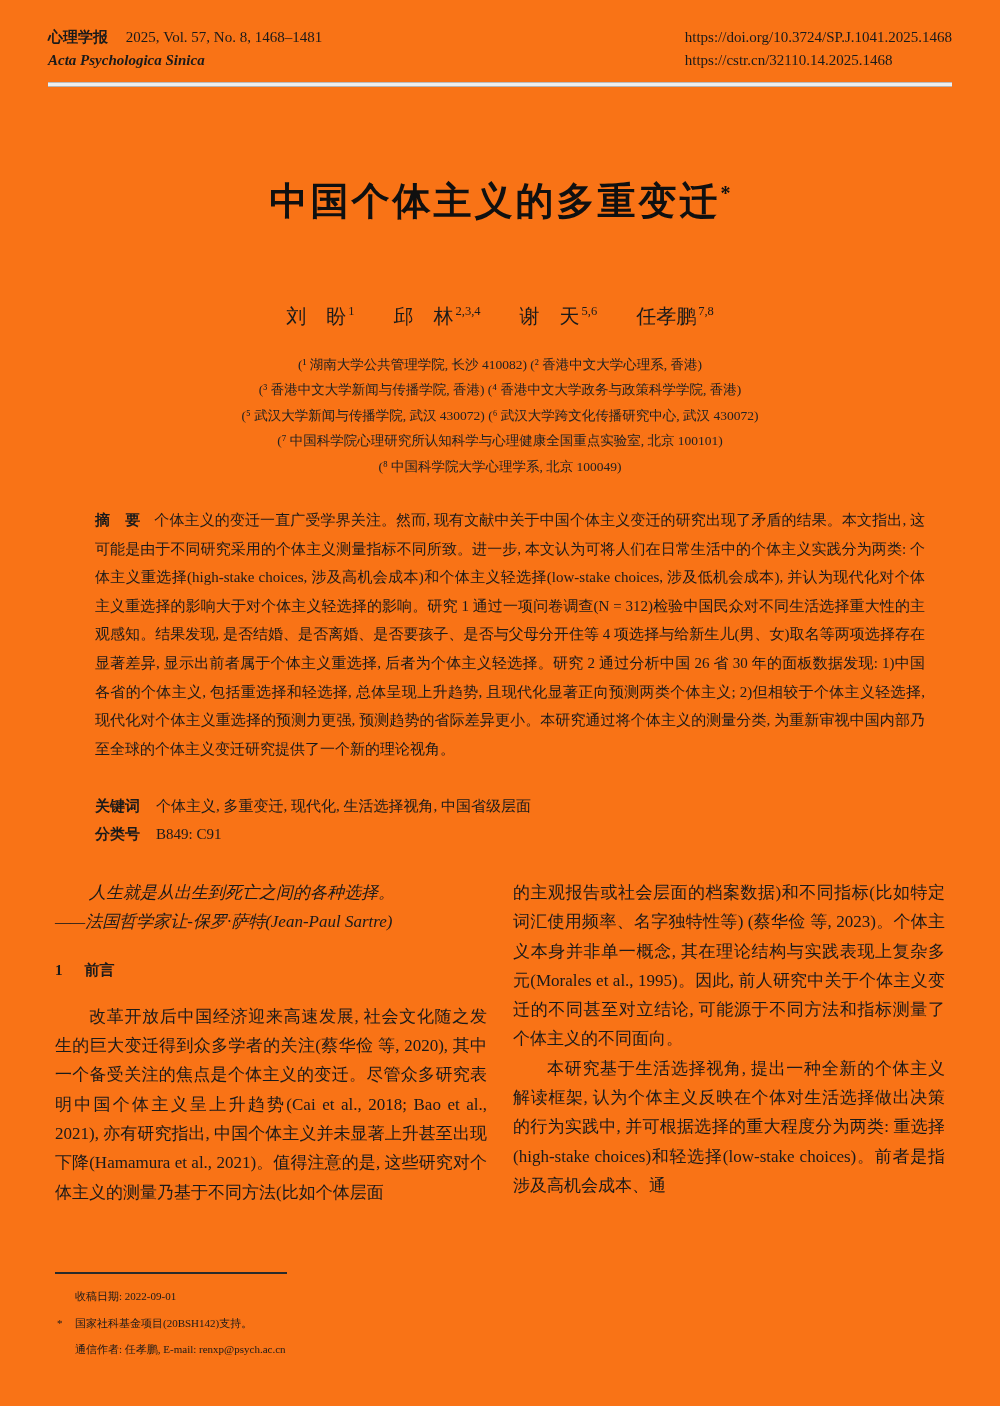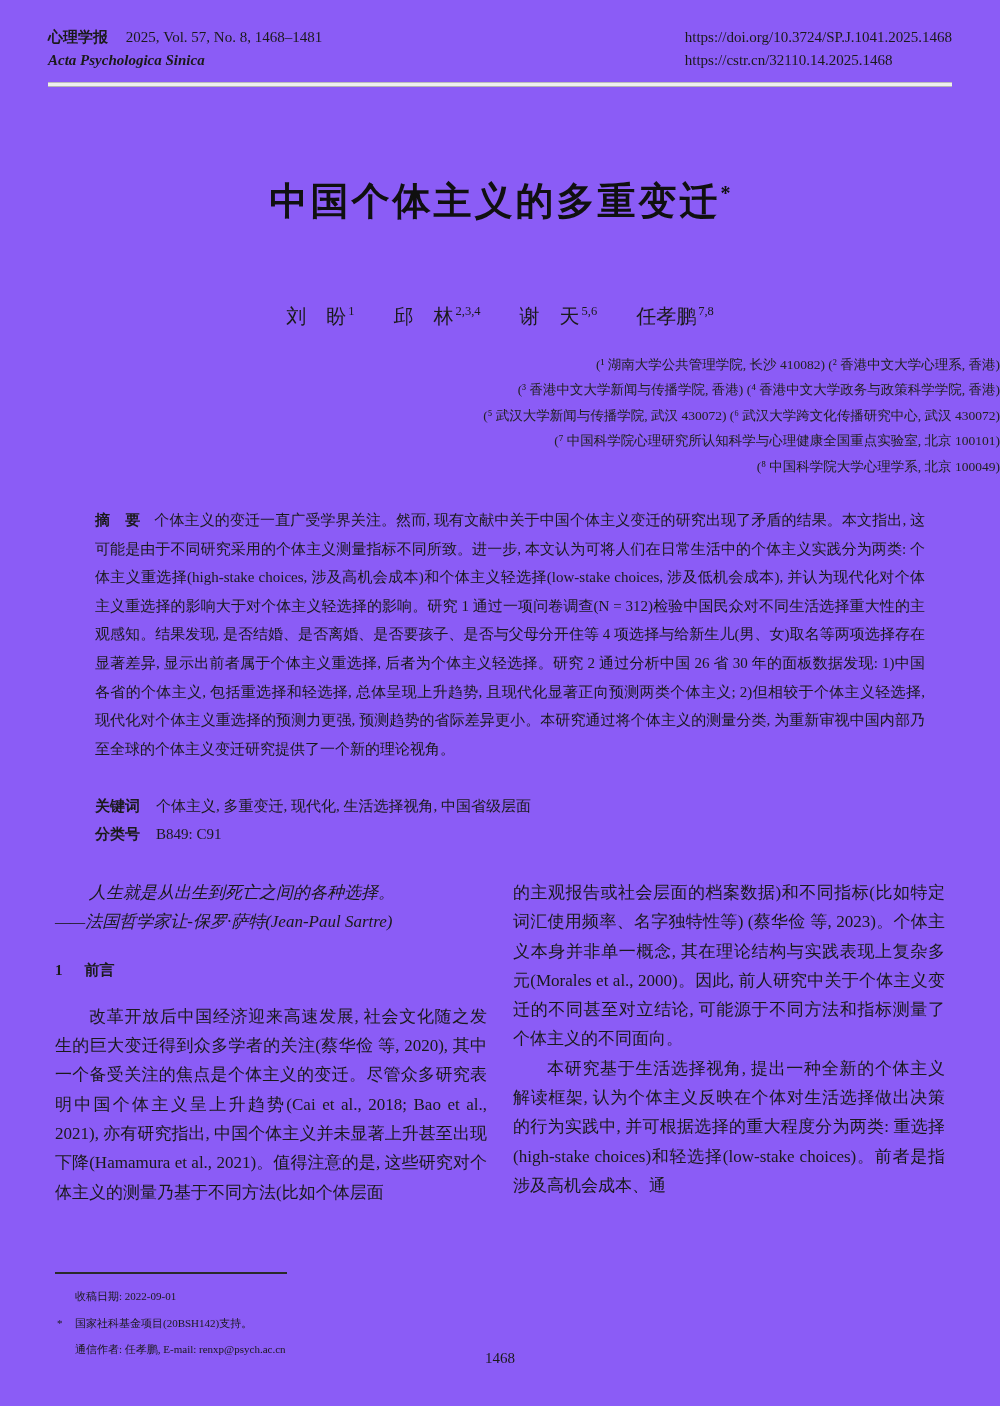--- a/index.html
+++ b/index.html
@@ -1,20 +1,20 @@
 <!DOCTYPE html>
 <html><head>
 <meta charset="utf-8">
 <style>
   html,body{margin:0;padding:0;background:#888;}
   .page{
     position:relative;
     width:1000px;height:1406px;
     margin:0 auto;
-    background:#8b5cf6;
+    background:#f97316;
     font-family:"Liberation Serif","DejaVu Serif",serif;
     color:#1a1a1a;
     overflow:hidden;
   }
   
   .hdr{position:absolute;top:26px;left:48px;right:48px;display:flex;justify-content:space-between;}
   .hdr-left{font-size:15px;line-height:23px;}
   .hdr-journal-cn{font-weight:bold;}
   .hdr-issue{margin-left:14px;}
   .hdr-journal-en{font-weight:bold;font-style:italic;}
@@ -23,21 +23,21 @@
     background:#efefef;border-top:1px solid #bdbdbd;border-bottom:1px solid #b5b5b5;}
   
   .title{position:absolute;top:165px;left:0;width:1000px;text-align:center;
     font-size:38px;font-weight:bold;line-height:56px;letter-spacing:3px;color:#101010;}
   .title sup{font-size:20px;letter-spacing:0;}
   
   .authors{position:absolute;top:303px;left:0;width:1000px;text-align:center;font-size:20px;}
   .author{margin:0 17px;white-space:nowrap;}
   .author sup{font-size:12.5px;margin-left:2px;}
   
-  .affils{position:absolute;top:352px;left:0;width:1000px;text-align:right;
+  .affils{position:absolute;top:352px;left:0;width:1000px;text-align:center;
     font-size:13.5px;line-height:25.4px;color:#222;}
   
   .abstract{position:absolute;top:506px;left:95px;width:830px;
     font-size:15px;line-height:28.6px;text-align:justify;}
   .lbl{font-weight:bold;}
   .abstract .lbl{margin-right:14px;}
   .kw{position:absolute;top:792px;left:95px;width:830px;font-size:15px;line-height:28px;}
   .kw .lbl{margin-right:16px;}
   .cls{position:absolute;top:820px;left:95px;width:830px;font-size:15px;line-height:28px;}
   .cls .lbl{margin-right:16px;}
@@ -114,30 +114,29 @@
       <div class="quote">
         <div class="quote-l1">人生就是从出生到死亡之间的各种选择。</div>
         <div>——法国哲学家让-保罗·萨特(Jean-Paul Sartre)</div>
       </div>
       <div class="sec-head">
         <span class="sec-num">1</span><span>前言</span>
       </div>
       <p class="para">改革开放后中国经济迎来高速发展, 社会文化随之发生的巨大变迁得到众多学者的关注(蔡华俭 等, 2020), 其中一个备受关注的焦点是个体主义的变迁。尽管众多研究表明中国个体主义呈上升趋势(Cai et al., 2018; Bao et al., 2021), 亦有研究指出, 中国个体主义并未显著上升甚至出现下降(Hamamura et al., 2021)。值得注意的是, 这些研究对个体主义的测量乃基于不同方法(比如个体层面</p>
     </div>
     <div class="col">
-      <p class="para-cont">的主观报告或社会层面的档案数据)和不同指标(比如特定词汇使用频率、名字独特性等) (蔡华俭 等, 2023)。个体主义本身并非单一概念, 其在理论结构与实践表现上复杂多元(Morales et al., 2000)。因此, 前人研究中关于个体主义变迁的不同甚至对立结论, 可能源于不同方法和指标测量了个体主义的不同面向。</p>
+      <p class="para-cont">的主观报告或社会层面的档案数据)和不同指标(比如特定词汇使用频率、名字独特性等) (蔡华俭 等, 2023)。个体主义本身并非单一概念, 其在理论结构与实践表现上复杂多元(Morales et al., 1995)。因此, 前人研究中关于个体主义变迁的不同甚至对立结论, 可能源于不同方法和指标测量了个体主义的不同面向。</p>
       <p class="para2">本研究基于生活选择视角, 提出一种全新的个体主义解读框架, 认为个体主义反映在个体对生活选择做出决策的行为实践中, 并可根据选择的重大程度分为两类: 重选择(high-stake choices)和轻选择(low-stake choices)。前者是指涉及高机会成本、通</p>
     </div>
   </div>
 
   <div class="fn-rule"></div>
   <div class="fn">
     <div class="fn-line">收稿日期: 2022-09-01</div>
     <div class="fn-star">
       <span class="marker">*</span>
       <span>国家社科基金项目(20BSH142)支持。</span>
     </div>
     <div class="fn-line">通信作者: 任孝鹏, E-mail: renxp@psych.ac.cn</div>
   </div>
 
-  <div class="pageno">1468</div>
 
 </div>
 
 </body></html>

